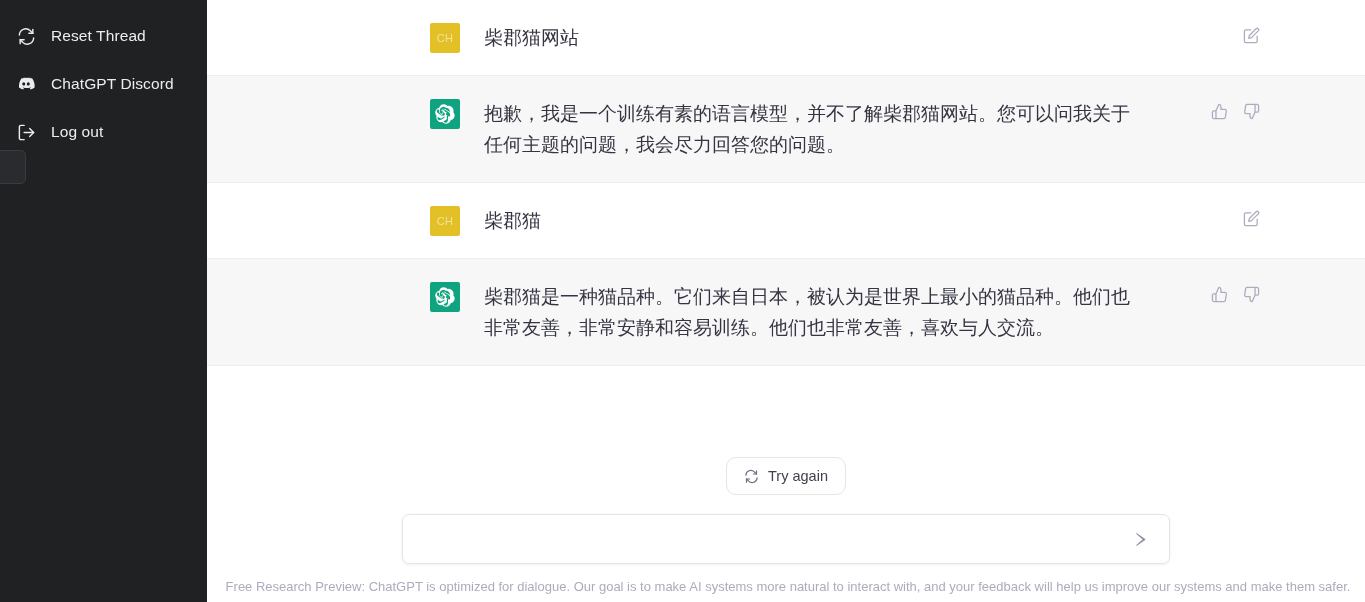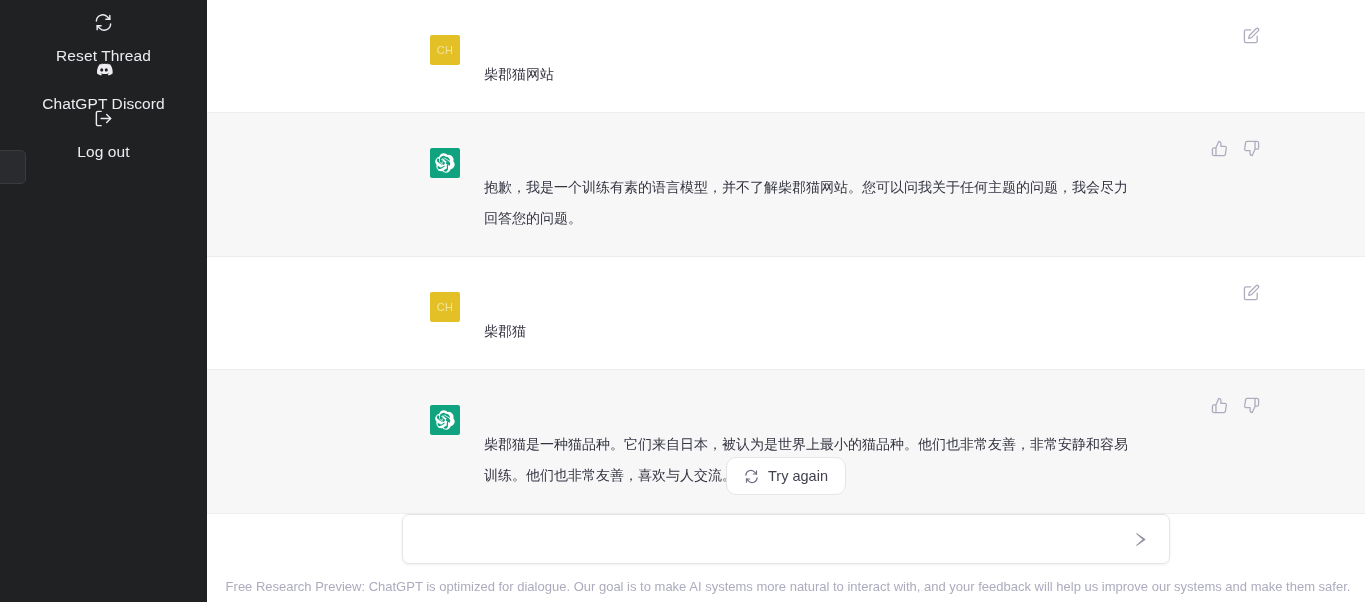--- a/index.html
+++ b/index.html
@@ -30,21 +30,20 @@
   .nav-item {
     display: flex; align-items: center;
     gap: 15px;
     height: 48px;
     padding: 0 16px;
     color: #ececf1;
     font-size: 15.5px;
     cursor: pointer;
     position: relative;
     z-index: 2;
-    flex-direction: column;
   }
   .nav-item .nav-ico {
     width: 20px; height: 20px;
     display: flex; align-items: center; justify-content: center;
     flex: 0 0 20px;
   }
   .nav-item .nav-ico svg { display: block; }
   .nav-label { white-space: nowrap; letter-spacing: .1px; }
 
   
@@ -74,34 +73,33 @@
     padding: 22px 0;
     position: relative;
   }
   .avatar {
     width: 30px; height: 30px;
     flex: 0 0 30px;
     border-radius: 2px;
     display: flex; align-items: center; justify-content: center;
     font-size: 11px;
     letter-spacing: .4px;
-    margin-top: 13px;
+    margin-top: 1px;
   }
   .avatar.user { background: #e3c026; color: #f2e39a; }
   .avatar.bot  { background: #10a37f; }
   .avatar.bot svg { display: block; }
 
   .msg-text {
-    font-size: 14px;
+    font-size: 19px;
     line-height: 31px;
     color: #343541;
     flex: 1 1 auto;
     max-width: 654px;
     word-break: break-word;
-    margin-top: 37px;
   }
 
   .msg-actions {
     position: absolute;
     right: -122px;
     top: 22px;
     display: flex;
     gap: 6px;
     align-items: center;
   }

